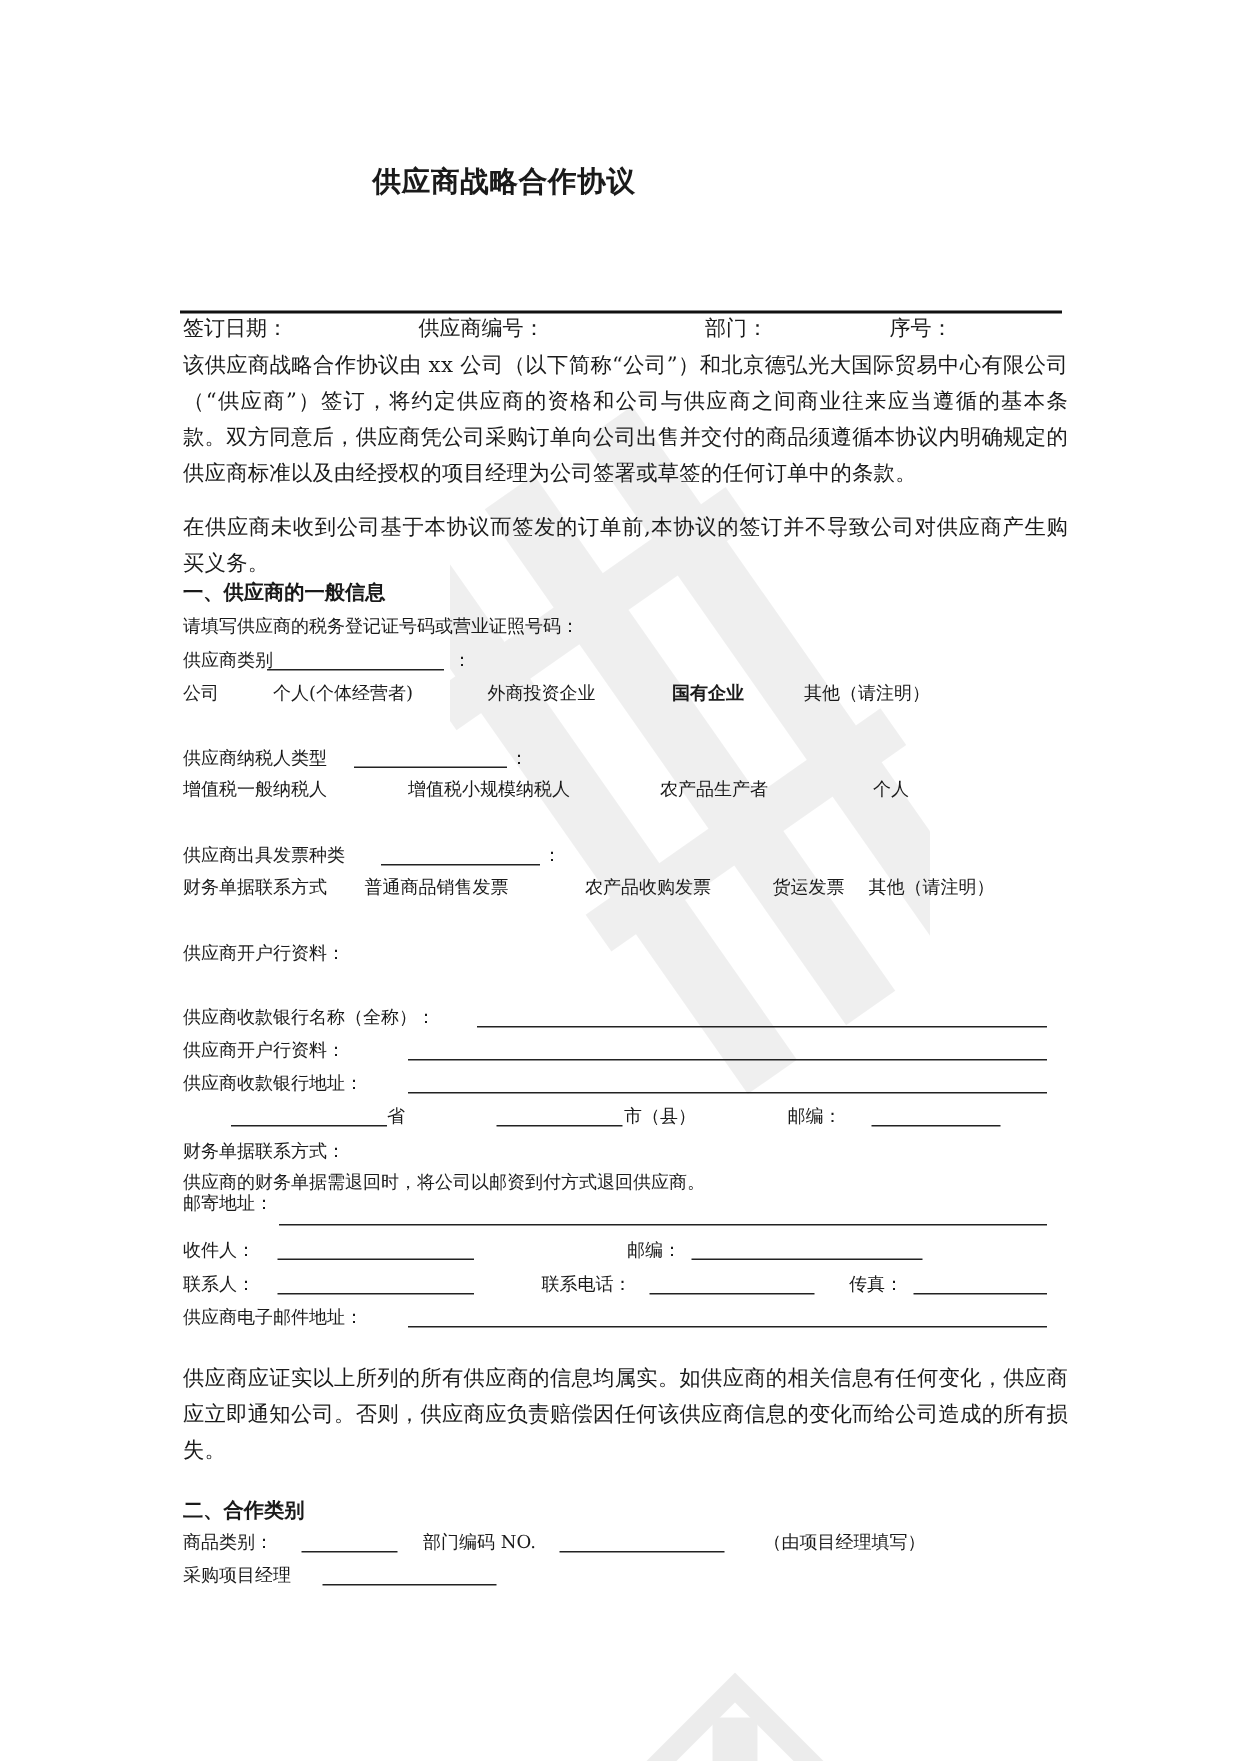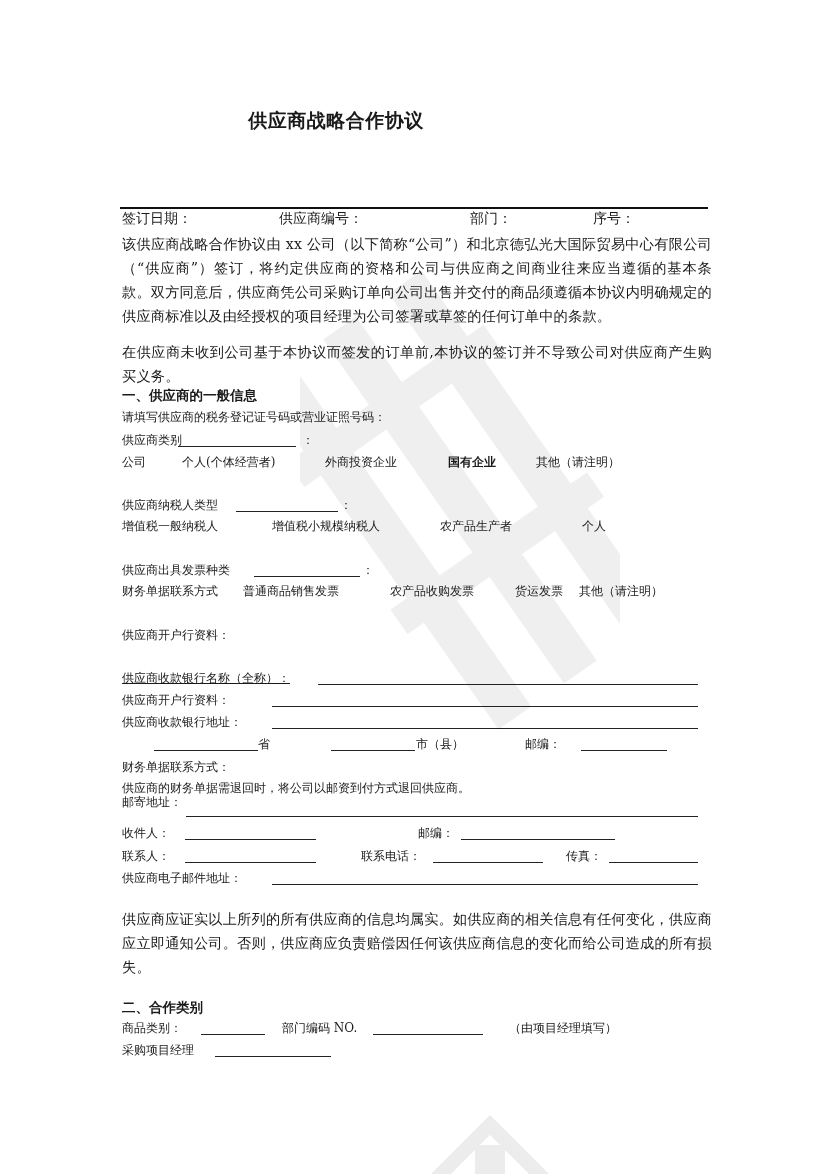--- a/index.html
+++ b/index.html
@@ -167,21 +167,21 @@
   <div class="line" style="top:581px; width:600px;">
     <span style="left:0;">财务单据联系方式</span>
     <span style="left:121px;">普通商品销售发票</span>
     <span style="left:268px;">农产品收购发票</span>
     <span style="left:379px;margin-left:14px;">货运发票</span>
     <span style="left:457px;">其他（请注明）</span>
   </div>
 
   <div class="line" style="top:625px;">供应商开户行资料：</div>
 
-  <div class="line" style="top:668px;text-decoration:underline;">供应商收款银行名称（全称）：</div>
+  <div class="line" style="top:668px;">供应商收款银行名称（全称）：</div>
   <div class="blank" style="left:318px; top:684px; width:380px;"></div>
 
   <div class="line" style="top:690px;">供应商开户行资料：</div>
   <div class="blank" style="left:272px; top:706px; width:426px;"></div>
 
   <div class="line" style="top:712px;">供应商收款银行地址：</div>
   <div class="blank" style="left:272px; top:728px; width:426px;"></div>
 
   <div class="blank" style="left:154px; top:750px; width:104px;"></div>
   <div class="line" style="top:734px; left:258px;">省</div>

